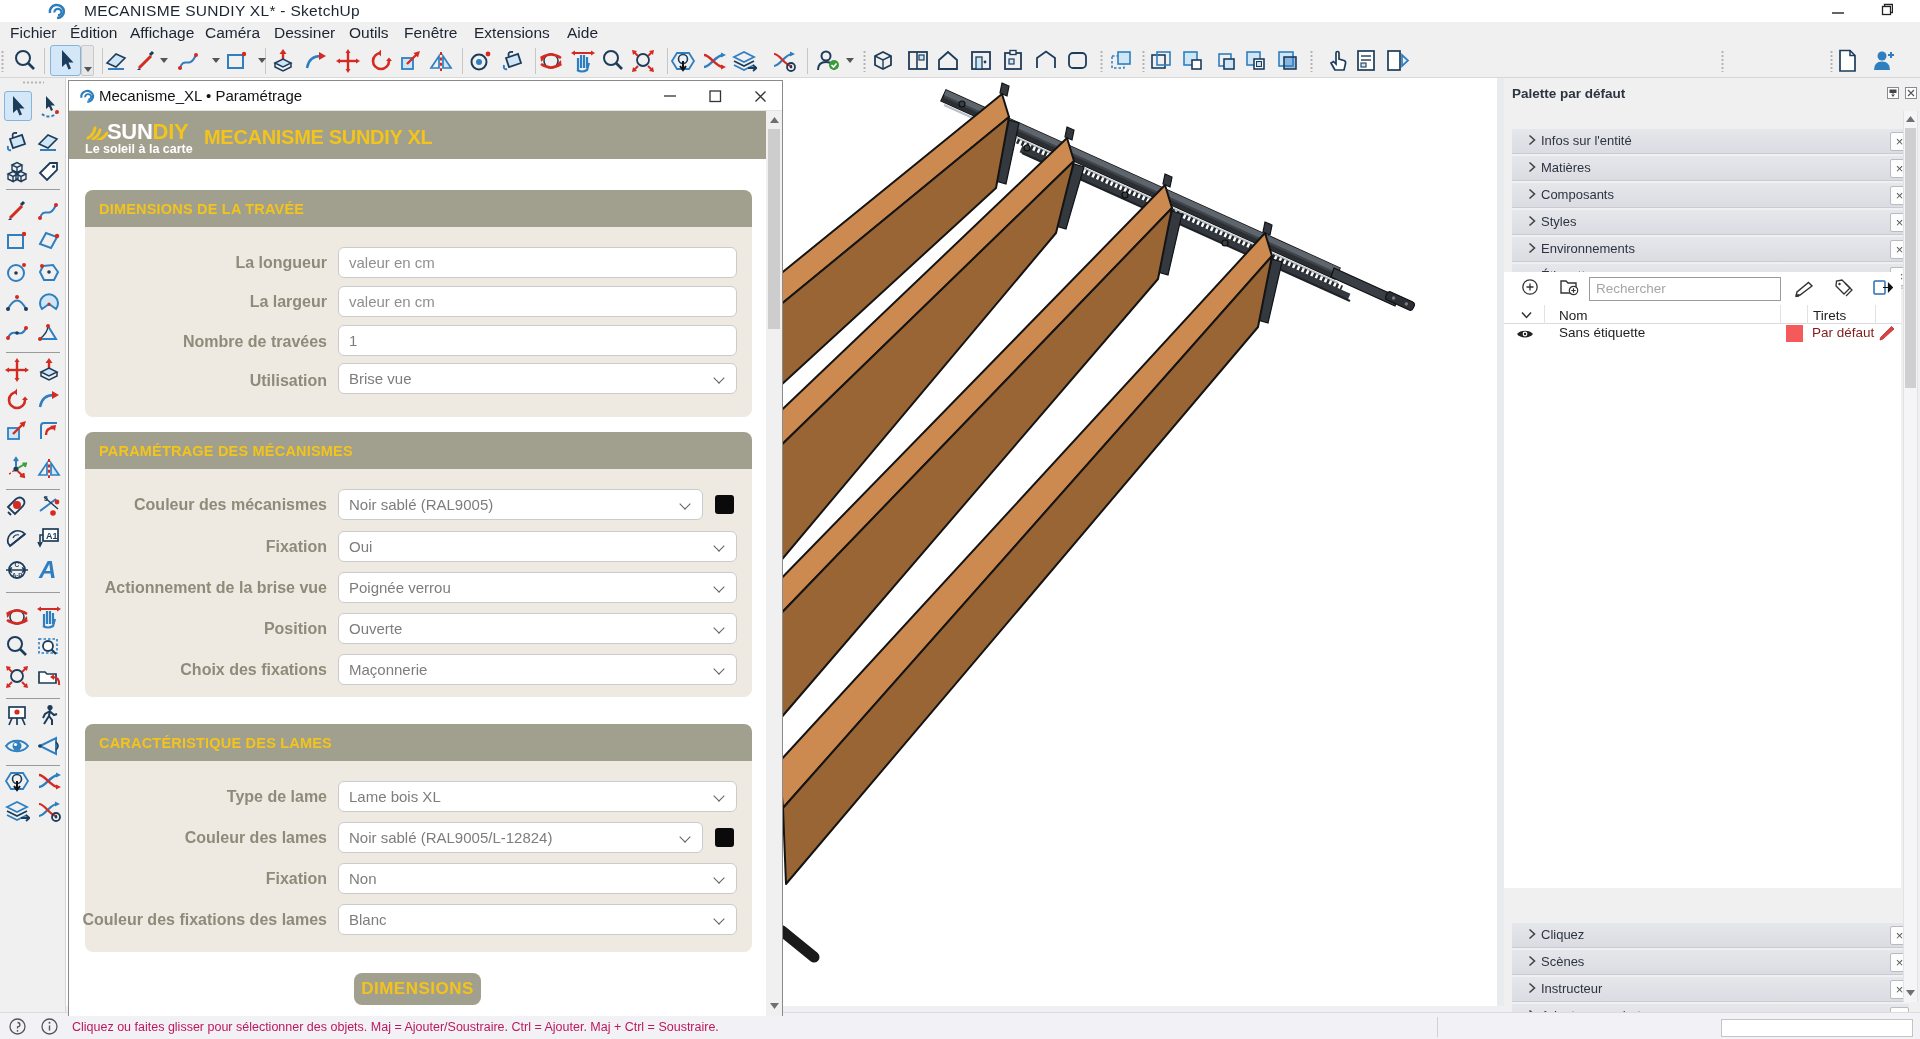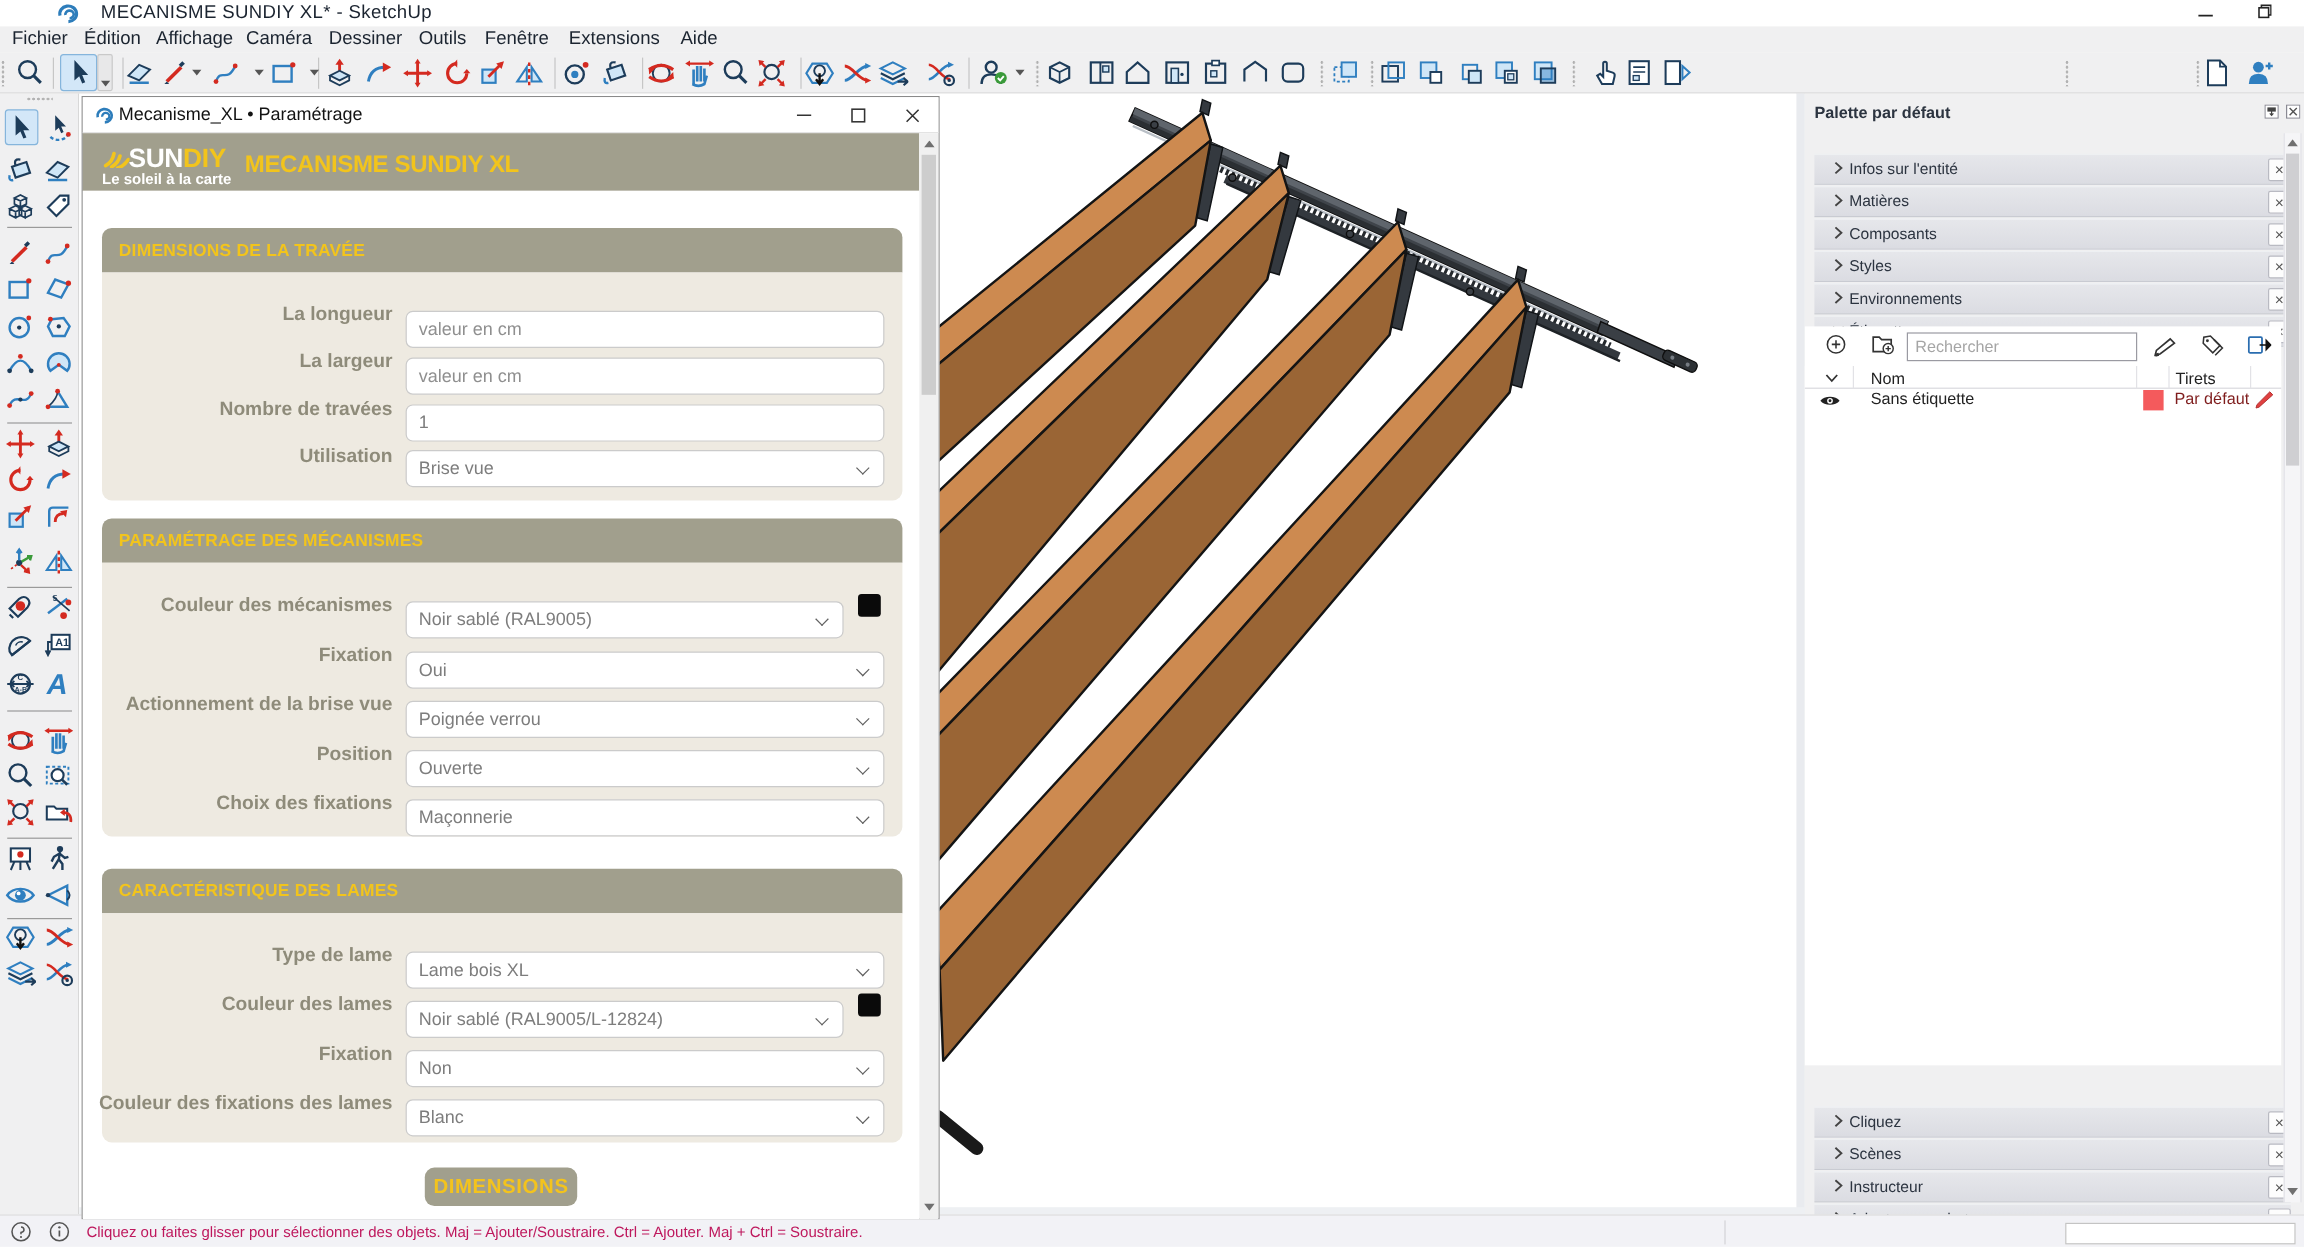--- a/index.html
+++ b/index.html
@@ -30,21 +30,21 @@
   #dlgtitle { position:absolute; left:0; top:0; width:713px; height:30px; background:#fff; border-bottom:1px solid #e3e3e3;}
   #dlgtitle .t { position:absolute; left:30px; top:6px; font-size:15px; color:#131313; }
   #dlghead { position:absolute; left:0px; top:30px; width:697px; height:48px; background:#a19f8d; }
   #dlgscroll { position:absolute; left:697px; top:30px; width:16px; height:905px; background:#f0f0f0; }
   #dlgbody { position:absolute; left:0px; top:78px; width:697px; height:857px; background:#fff; }
   .card { position:absolute; left:16px; width:667px; }
   .cardhead { height:37px; background:#a19f8d; border-radius:8px 8px 0 0; }
   .cardhead span { position:absolute; left:14px; top:11px; font-weight:bold; font-size:14.5px; letter-spacing:0.2px; color:#f2c41c; }
   .cardbody { background:#eeeae1; border-radius:0 0 8px 8px; }
   .flabel { position:absolute; font-weight:bold; font-size:16px; color:#8e8b7a; text-align:right; right:455px; width:250px; }
-  .finput { position:absolute; left:269px; height:31px; background:#fff; border:1px solid #cbcbcb; border-radius:6px; font-size:15px; color:#7d7d7d; padding-left:10px; line-height:29px;margin-top:12px; }
+  .finput { position:absolute; left:269px; height:31px; background:#fff; border:1px solid #cbcbcb; border-radius:6px; font-size:15px; color:#7d7d7d; padding-left:10px; line-height:29px; }
   .fsel::after { content:""; position:absolute; right:13px; top:10px; width:7px; height:7px; border-right:1.8px solid #606060; border-bottom:1.8px solid #606060; transform:rotate(45deg); }
   .swatch { position:absolute; left:646px; width:19px; height:19px; background:#0a0a0a; border-radius:3px; }
 </style>
 </head>
 <body>
 
 <div class="abs" id="titlebar">
   <svg class="abs" style="left:10px;top:2px" width="20" height="18" viewBox="0 0 20 18">
     <path d="M4 11 A7 6.5 0 1 1 11 16" fill="none" stroke="#2d7dbb" stroke-width="2.6"></path>
     <path d="M8.5 10.5 A3.5 3.2 0 1 1 12 13.2" fill="none" stroke="#2d7dbb" stroke-width="2.2"></path>

